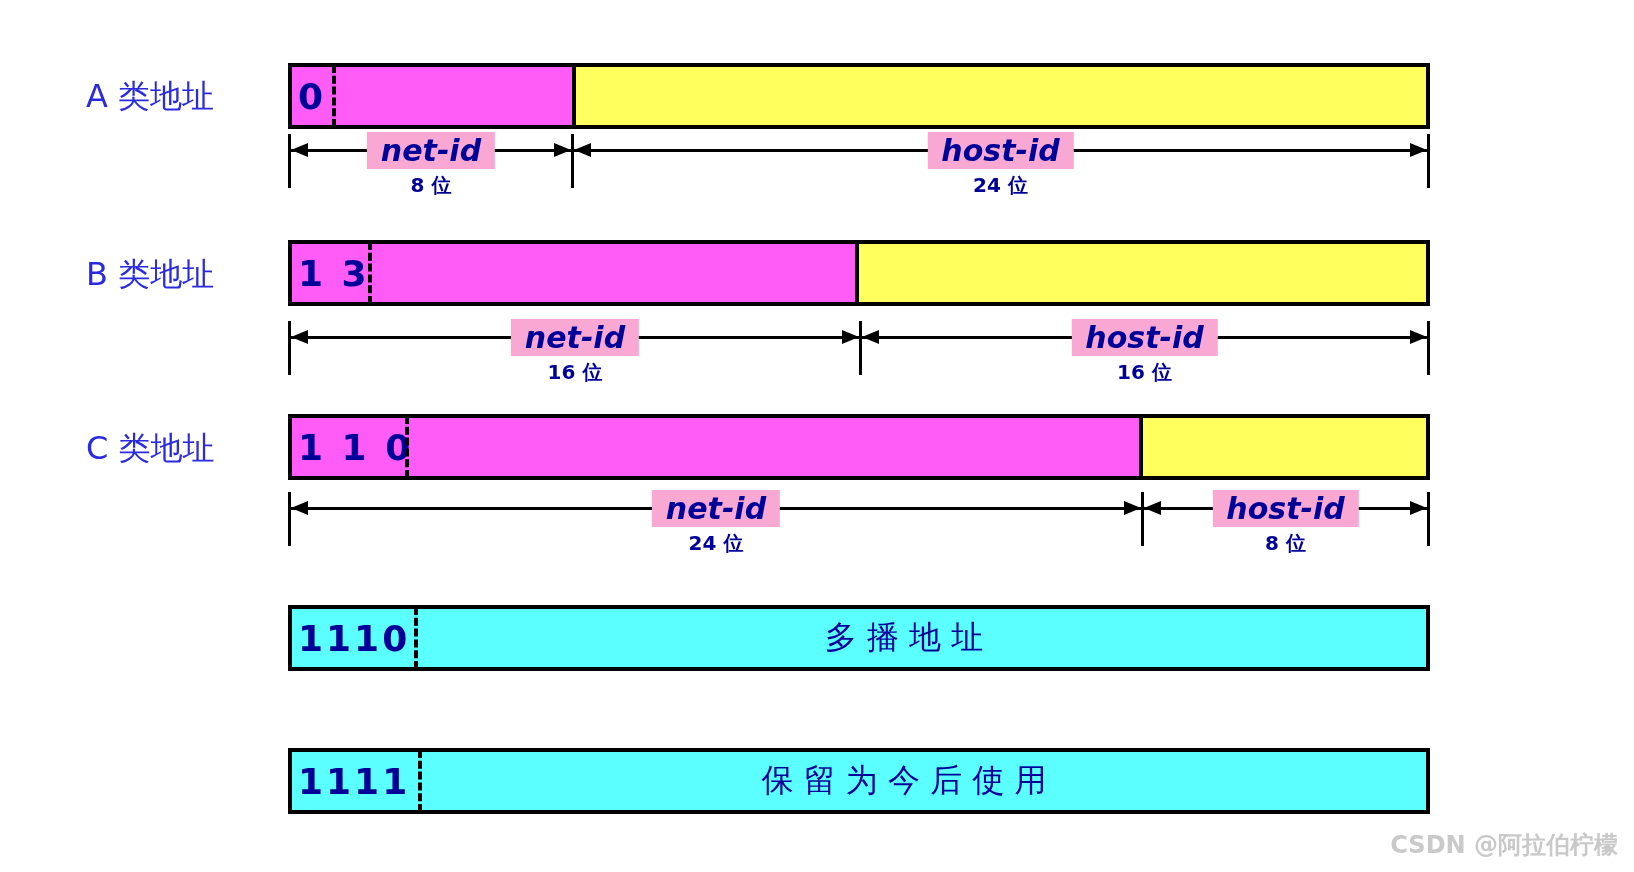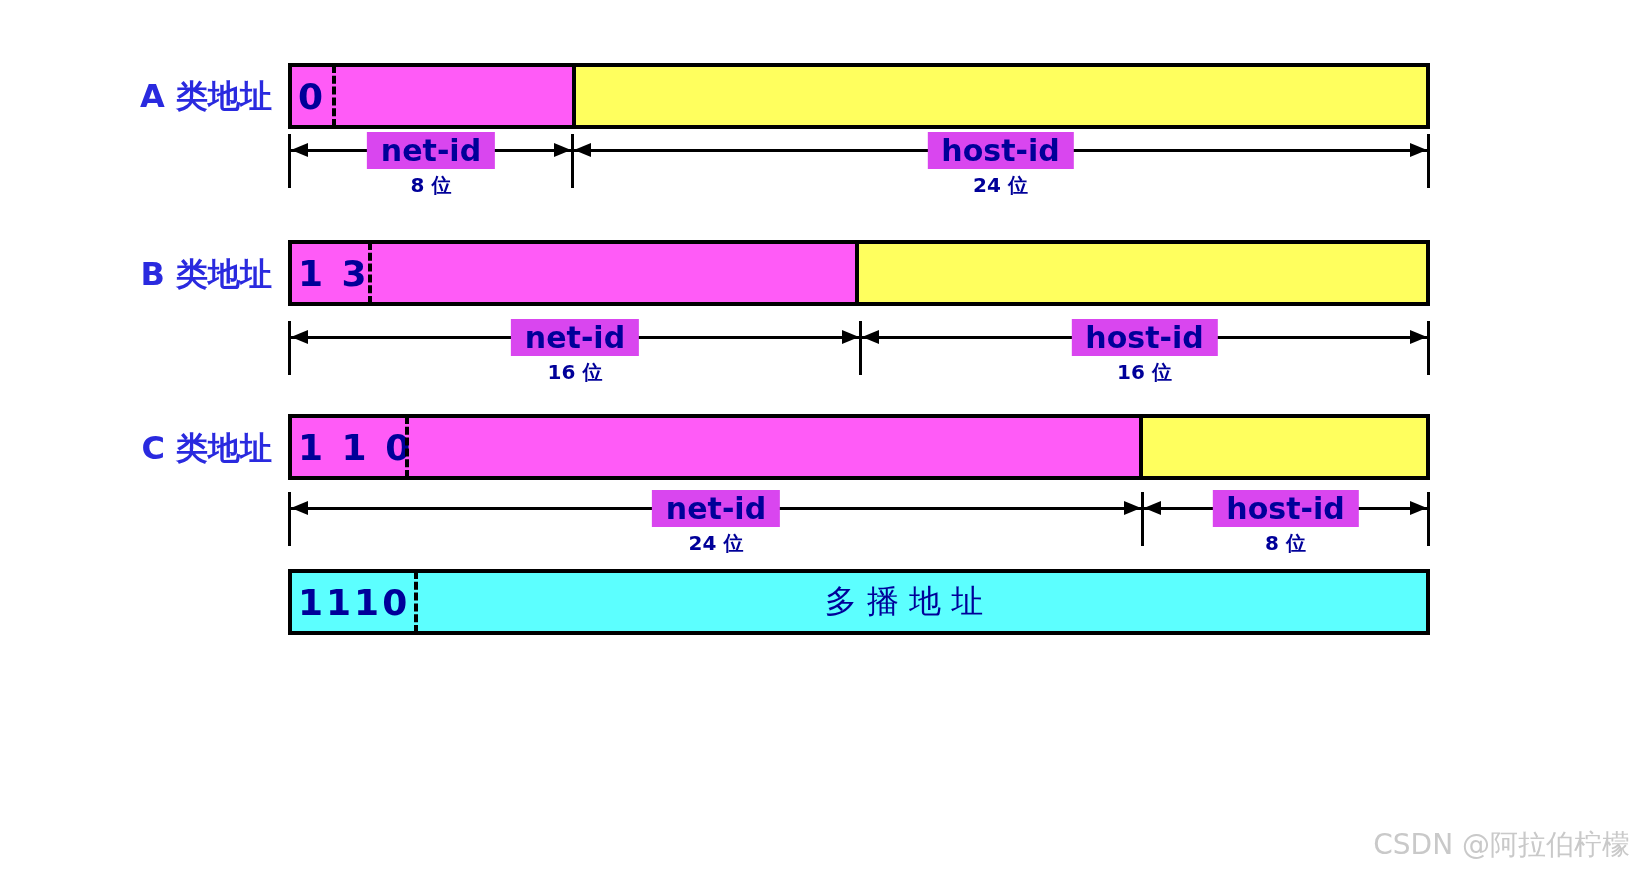--- a/index.html
+++ b/index.html
@@ -1,22 +1,22 @@
 <!DOCTYPE html>
 <html style="--net-id-fill: #ff5bf7; --host-id-fill: #ffff5e; --reserved-fill: #5cffff; --label-blue: #2a2adf; --text-navy: #000099; --watermark-gray: #c9c9c9;"><head>
 <meta charset="utf-8">
 <style>
   html,body { margin:0; padding:0; background:#fff; }
   .canvas {
     position:relative; width:1634px; height:872px; background:#ffffff;
     font-family:"DejaVu Sans", sans-serif; overflow:hidden;
   }
   .row-label {
-    position:absolute; left:86px; width:186px; text-align:right;
-    font-size:32px; font-weight:bold; color:var(--label-blue,#2a2adf);
+    position:absolute; left:86px; width:186px; text-align:left;
+    font-size:32px; font-weight:normal; color:var(--label-blue,#2a2adf);
     line-height:40px; white-space:nowrap;
   }
   .bar {
     position:absolute; left:288px; width:1134px; height:58px;
     border:4px solid #000; display:flex;
   }
   .seg { box-sizing:border-box; height:100%; }
   .seg.net  { background:var(--net-id-fill,#ff5bf7); border-right:4px solid #000; }
   .seg.host { background:var(--host-id-fill,#ffff5e); }
   .seg.cyan { background:var(--reserved-fill,#5cffff); }
@@ -38,30 +38,30 @@
   .dim .term { position:absolute; top:0; width:3px; height:54px; background:#000; }
   .dim .term.tl { left:0; }
   .dim .term.tr { right:0; }
   .dim .line { position:absolute; top:15px; left:2px; right:2px; height:3px; background:#000; }
   .dim .ah { position:absolute; top:9px; width:0; height:0;
              border-top:7px solid transparent; border-bottom:7px solid transparent; }
   .dim .ah.l { left:3px;  border-right:17px solid #000; }
   .dim .ah.r { right:3px; border-left:17px solid #000; }
   .dim .lab {
     position:absolute; left:50%; top:-2px; transform:translateX(-50%);
-    background:#d946ef; padding:0 14px; line-height:37px;
-    font-size:30px; font-weight:bold; color:var(--text-navy,#000099); white-space:nowrap;
+    background:#f9a8d4; padding:0 14px; line-height:37px;
+    font-size:30px; font-weight:bold; color:var(--text-navy,#000099); white-space:nowrap;font-style:italic;
   }
   .dim .sub {
     position:absolute; left:50%; top:38px; transform:translateX(-50%);
     font-size:20px; font-weight:bold; color:var(--text-navy,#000099); white-space:nowrap;
   }
   .watermark {
-    position:absolute; right:4px; top:828px; font-size:28px; line-height:34px;
-    color:var(--watermark-gray,#c9c9c9); white-space:nowrap;
+    position:absolute; right:16px; top:828px; font-size:24px; line-height:34px;
+    color:var(--watermark-gray,#c9c9c9); white-space:nowrap;font-weight:bold;
   }
 </style>
 </head>
 <body>
 
 <div class="canvas">
 
   <div class="row-label" style="top:76px">A 类地址</div>
 
   <div class="bar" style="top:63px">
@@ -143,24 +143,30 @@
     <div class="term tl"></div>
     <div class="term tr"></div>
     <div class="line"></div>
     <div class="ah l"></div>
     <div class="ah r"></div>
     <div class="lab">host-id</div>
     <div class="sub">8 位</div>
   </div>
 
 
-  <div class="bar" style="top:569px">
+  <div class="bar" style="top:605px">
     <div class="seg cyan" style="width:100%"></div>
     <div class="prefix">1110</div>
     <div class="dash" style="left:122px"></div>
     <div class="bar-text">多 播 地 址</div>
   </div>
 
 
+  <div class="bar" style="top:748px">
+    <div class="seg cyan" style="width:100%"></div>
+    <div class="prefix">1111</div>
+    <div class="dash" style="left:126px"></div>
+    <div class="bar-text">保 留 为 今 后 使 用</div>
+  </div>
 
   <div class="watermark">CSDN @阿拉伯柠檬</div>
 
 </div>
 
 </body></html>

